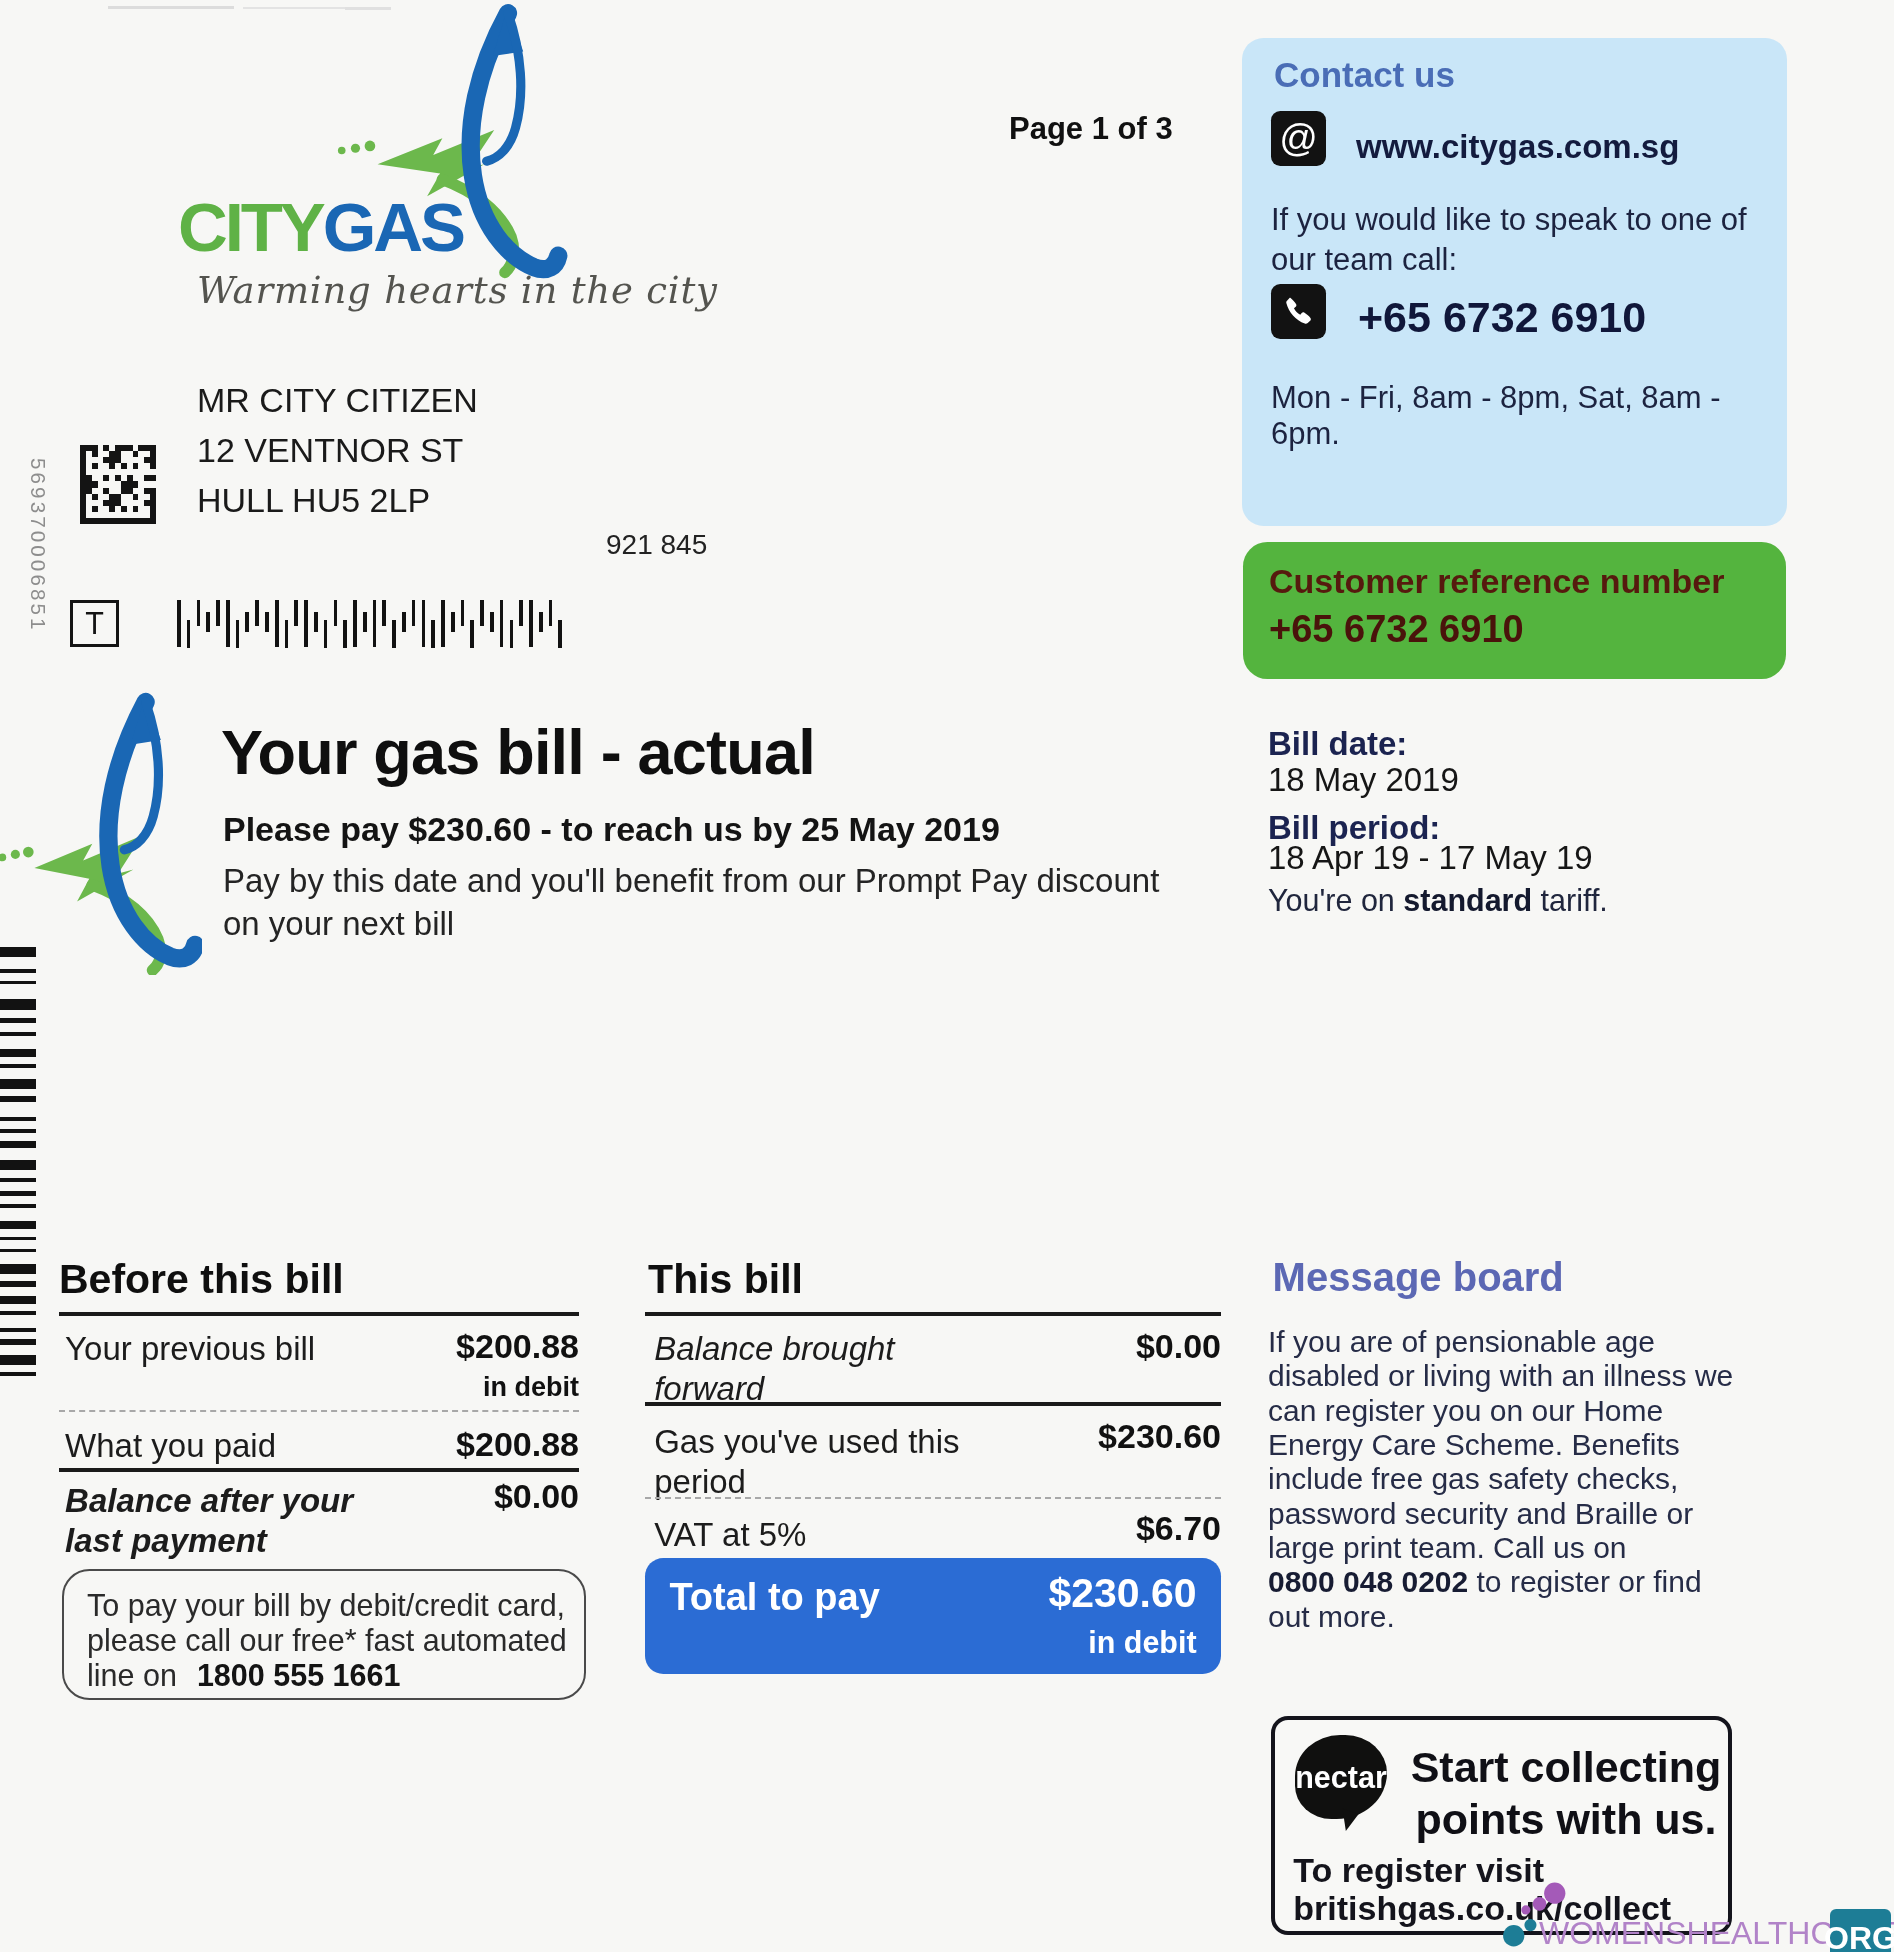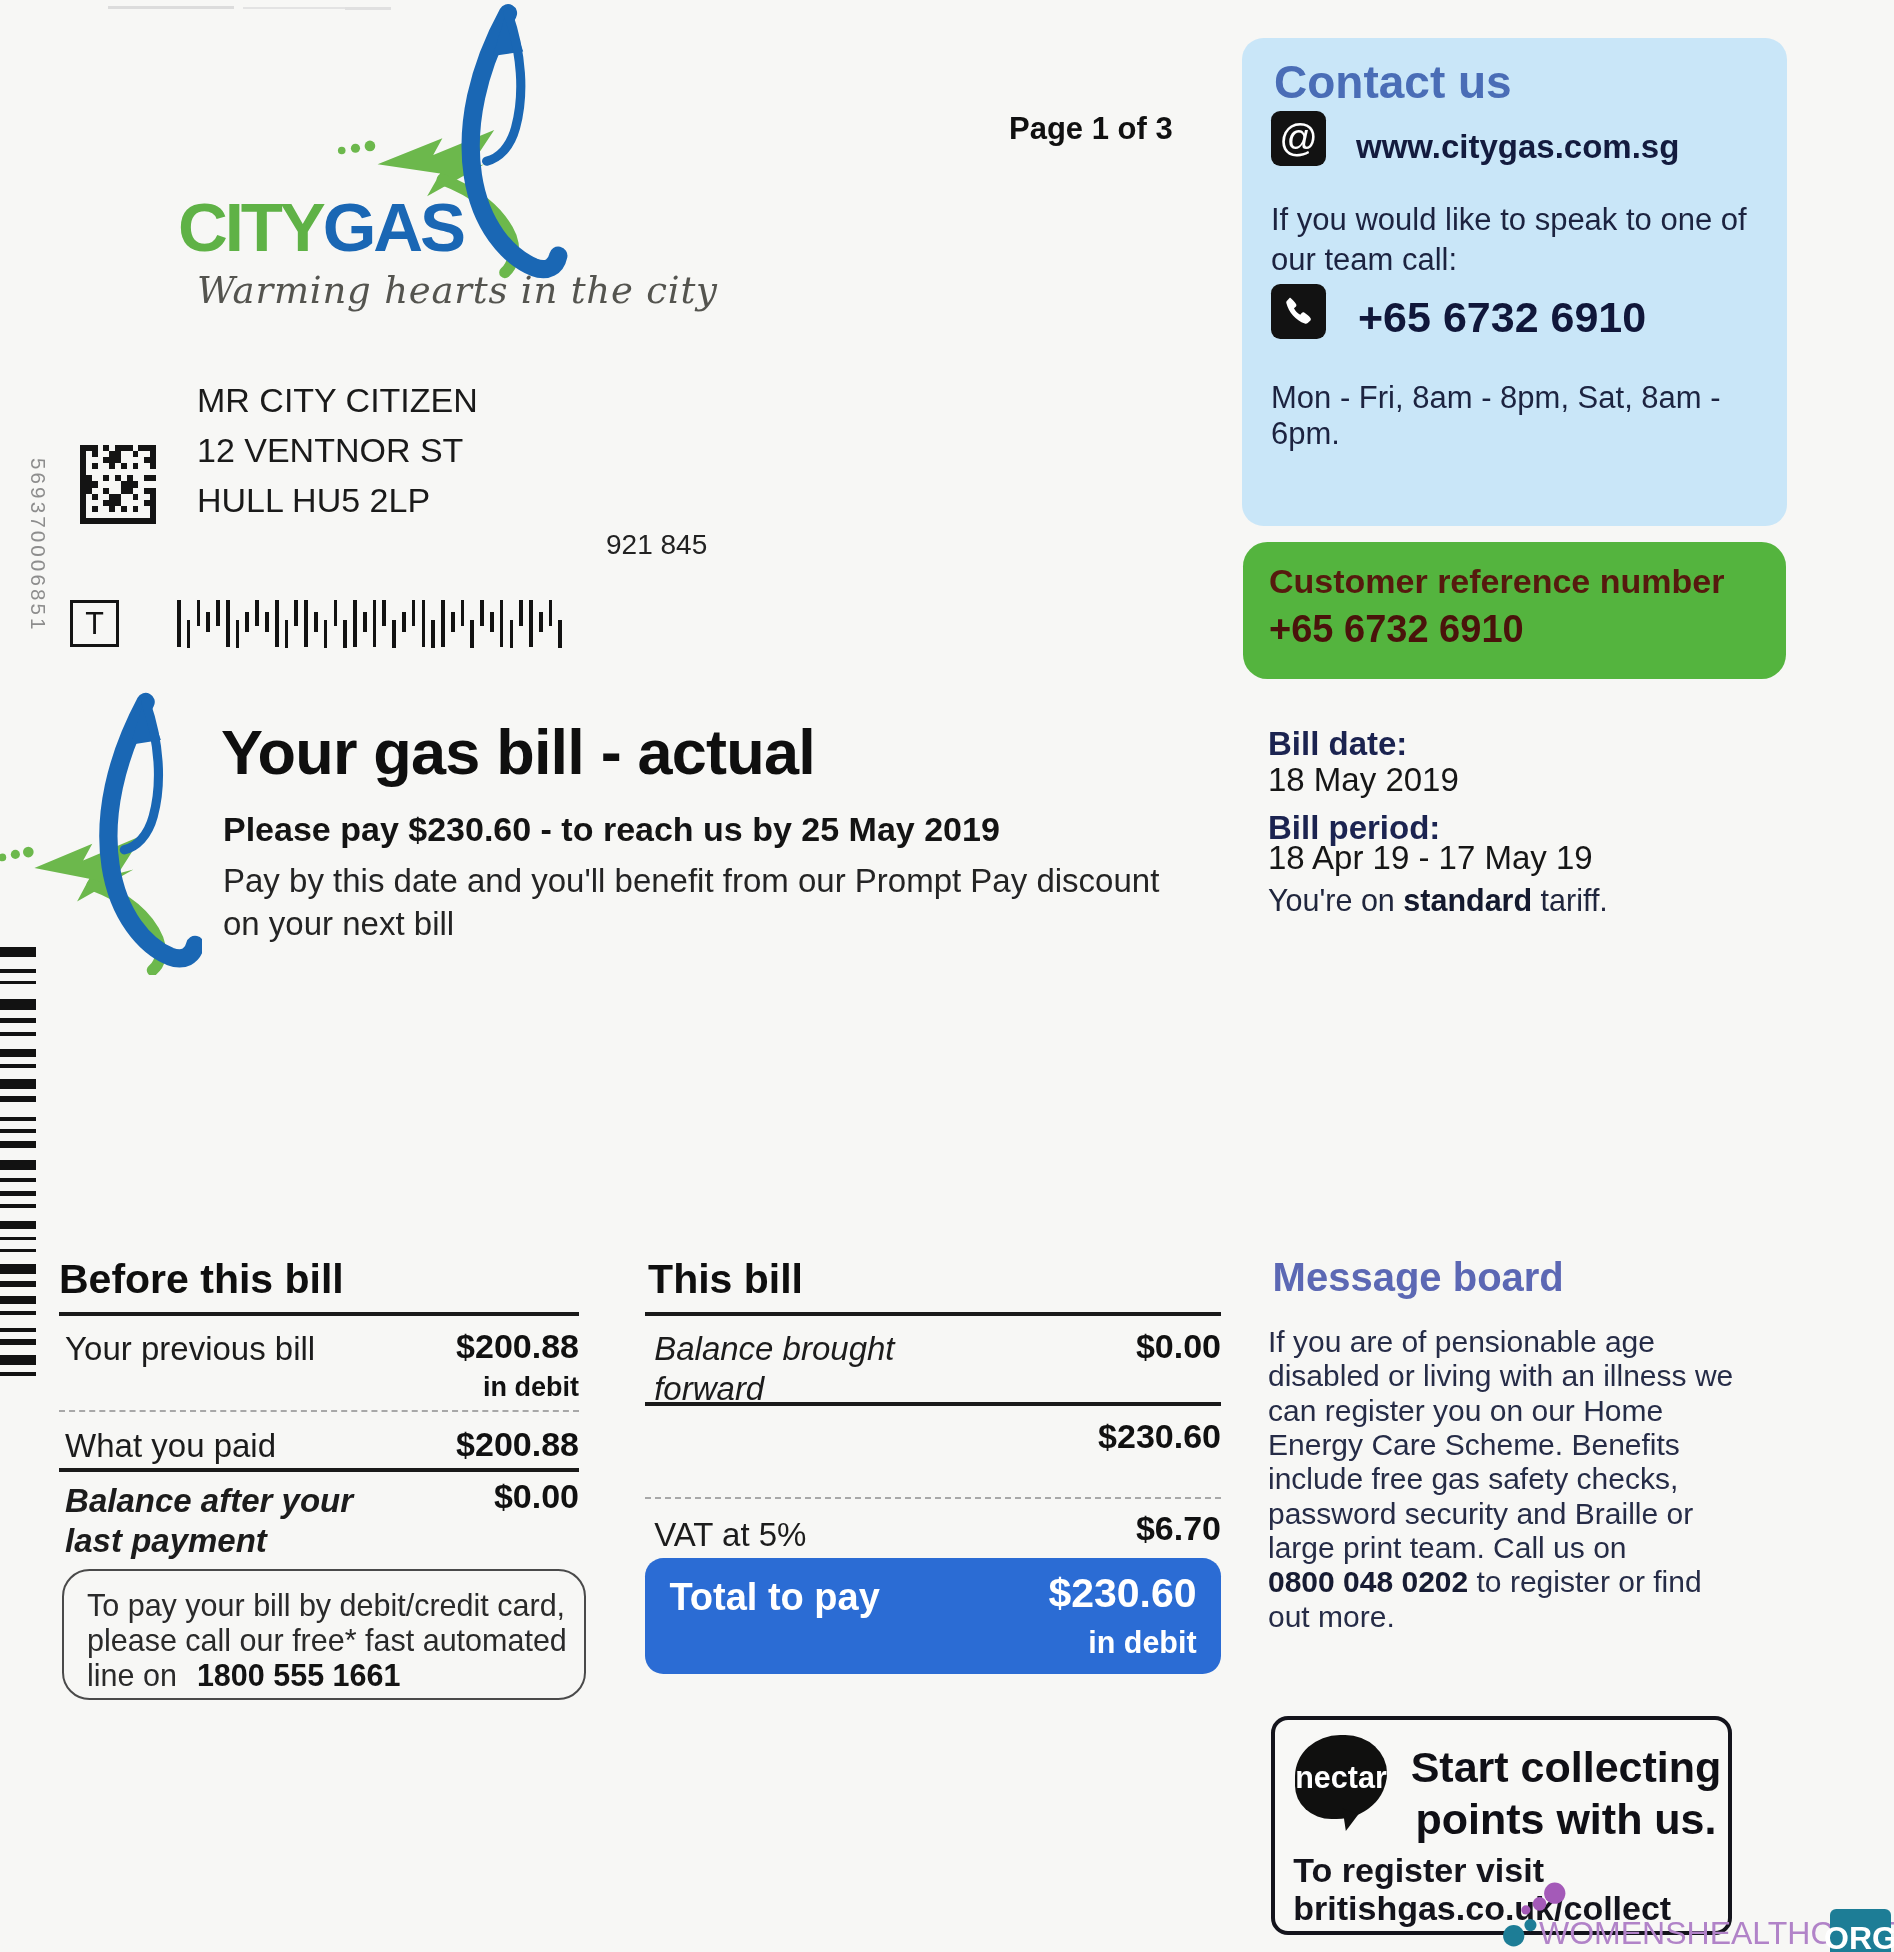--- a/index.html
+++ b/index.html
@@ -39,21 +39,21 @@
   #mail-barcode .t2{height:27.5px;margin-top:20px;}
   #mail-barcode .t3{height:20px;margin-top:12.2px;}
 
   #left-barcode{position:absolute;left:0;top:947px;width:36px;}
   #left-barcode i{display:block;width:36px;background:#121212;}
 
   .page-indicator{position:absolute;left:1009px;top:111px;font-size:31px;font-weight:700;color:#111;}
 
   
   .contact-box{position:absolute;left:1242px;top:38px;width:545px;height:488px;background:#c9e6f8;border-radius:21.4px;}
-  .contact-title{position:absolute;left:32px;top:17px;font-size:46px;font-weight:700;color:#4a6db6;}
+  .contact-title{position:absolute;left:32px;top:17px;font-size:35px;font-weight:700;color:#4a6db6;}
   .icon-sq{position:absolute;width:55px;height:55px;background:#121212;border-radius:9.2px;color:#fff;
            display:flex;align-items:center;justify-content:center;}
   .at-icon{left:29px;top:73px;font-size:38px;}
   .phone-icon{left:29px;top:246px;}
   .website{position:absolute;left:114px;top:90px;font-size:33px;font-weight:700;color:#131b3e;}
   .speak{position:absolute;left:29px;top:162px;width:513px;font-size:31px;line-height:40px;color:#1c2340;}
   .phone-number{position:absolute;left:116px;top:255px;font-size:43px;font-weight:700;color:#10173a;}
   .hours{position:absolute;left:29px;top:342px;font-size:31px;color:#1c2340;}
 
   
@@ -451,20 +451,21 @@
     <div class="cline" style="top:17px;">To pay your bill by debit/credit card,</div>
     <div class="cline" style="top:87px;"><span>line on</span><b>1800 555 1661</b></div>
   </div>
 
   <div class="tbl" style="left:645px;top:1251px;width:576px;height:320px;">
     <div class="tbl-title" style="left:3.1px;">This bill</div>
     <div class="rule" style="top:61px;"></div>
     <div class="rlabel it" style="left:9.2px;top:78px;width:305px;">Balance brought forward</div>
     <div class="rvalue" style="top:76px;">$0.00</div>
     <div class="rule" style="top:151px;"></div>
+    <div class="rlabel" style="left:9.2px;top:171px;width:343px;">Gas you've used this period</div>
     <div class="rvalue" style="top:166px;">$230.60</div>
     <div class="dashed" style="top:246px;"></div>
     <div class="rlabel" style="left:9.2px;top:264px;">VAT at 5%</div>
     <div class="rvalue" style="top:258px;">$6.70</div>
   </div>
 
   <div class="total-box">
     <div class="total-label">Total to pay</div>
     <div class="total-value">$230.60</div>
     <div class="total-note">in debit</div>

